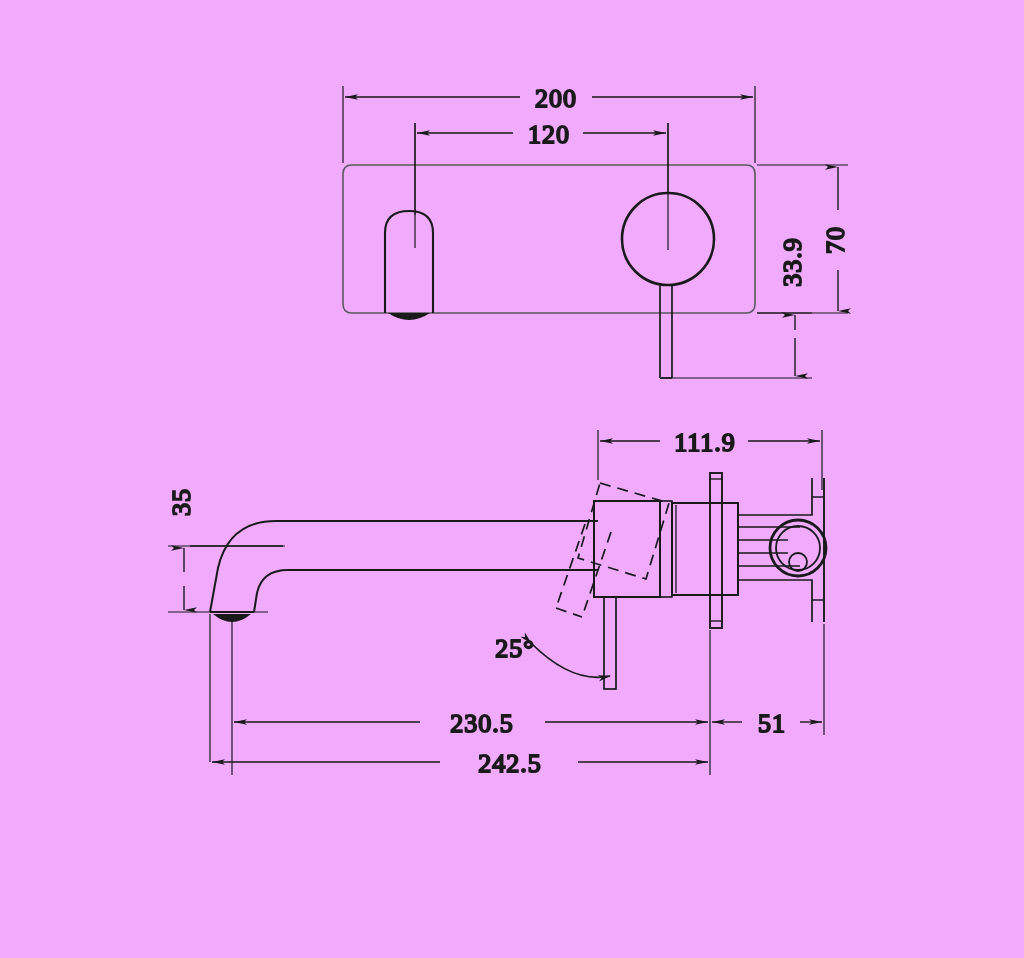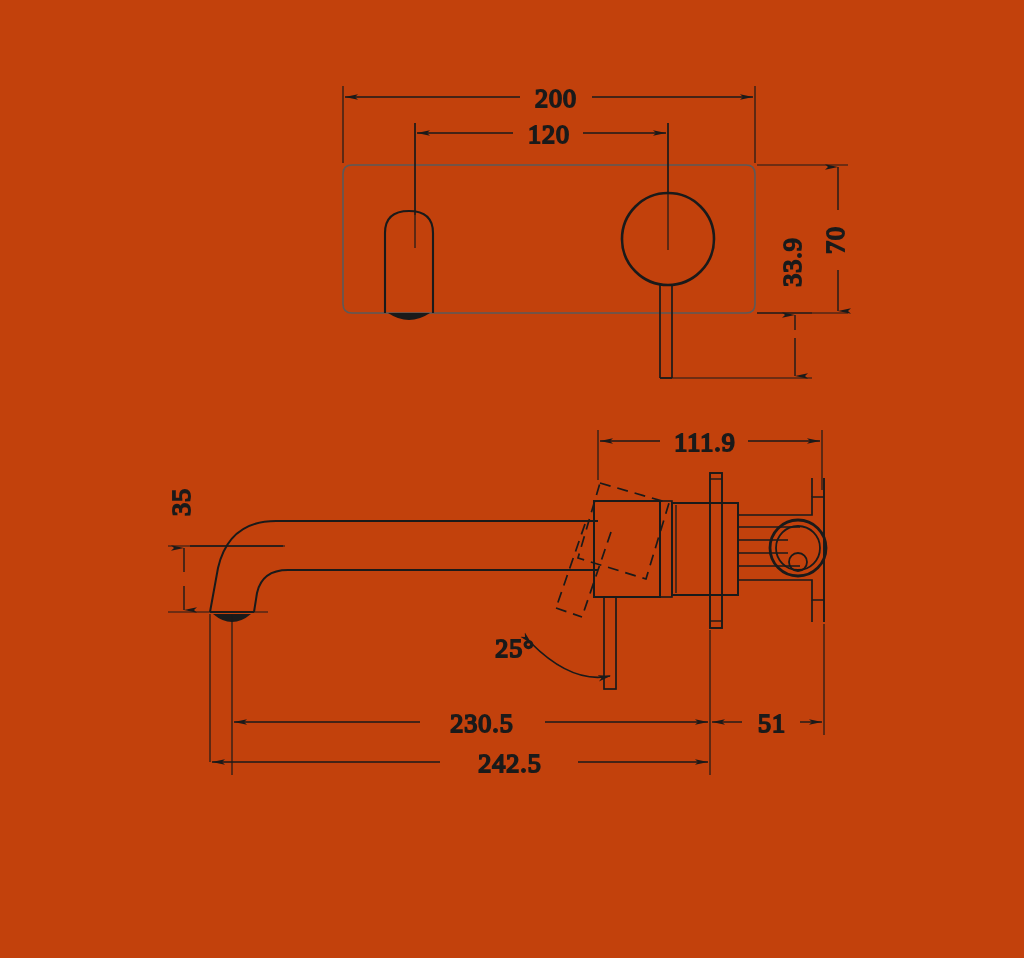--- a/index.html
+++ b/index.html
@@ -11,21 +11,21 @@
   body {
     width: 1024px;
     height: 958px;
     font-family: "Liberation Serif", serif;
     overflow: hidden;
   }
   #drawing-root {
     position: relative;
     width: 1024px;
     height: 958px;
-    background: #c2410c;
+    background: #f0abfc;
   }
   svg#cad {
     display: block;
     width: 1024px;
     height: 958px;
   }
   .dim-text {
     font-family: "Liberation Serif", serif;
     font-size: 26px;
     letter-spacing: 1px;

